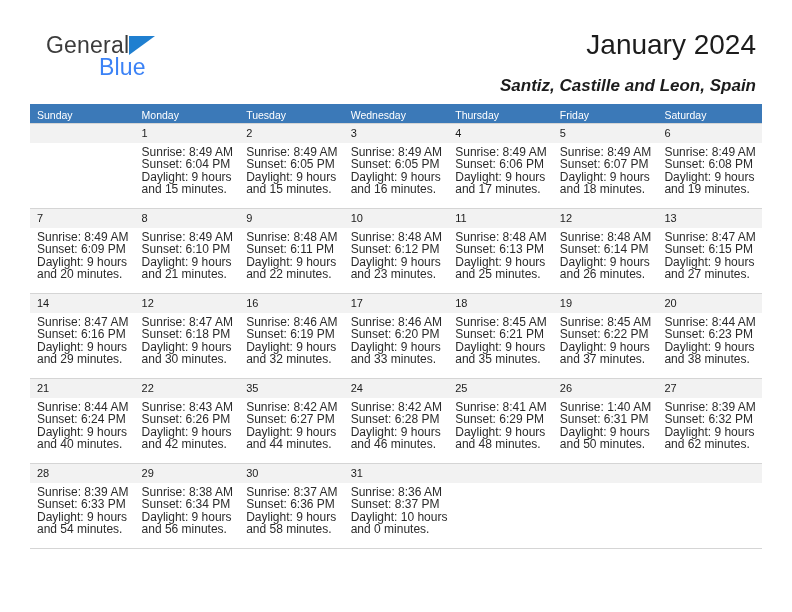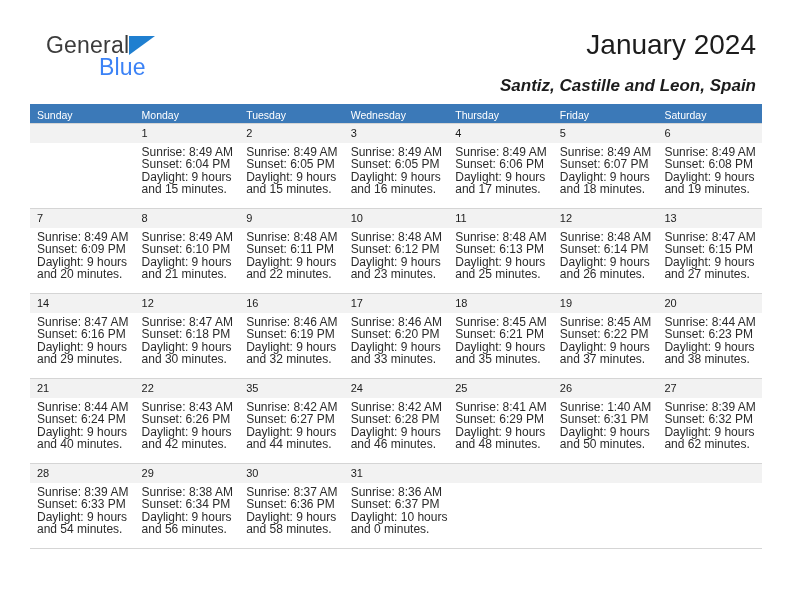--- a/index.html
+++ b/index.html
@@ -526,21 +526,21 @@
                 <div>Daylight: 9 hours</div>
                 <div>and 58 minutes.</div>
               </div>
             </div>
           </td>
           <td>
             <div class="cell">
               <span class="daynum">31</span>
               <div class="info">
                 <div>Sunrise: 8:36 AM</div>
-                <div>Sunset: 6:37 PM</div>
+                <div>Sunset: 8:37 PM</div>
                 <div>Daylight: 10 hours</div>
                 <div>and 0 minutes.</div>
               </div>
             </div>
           </td>
           <td>
             <div class="cell empty">
               <span class="daynum"></span>
               <div class="info">
                 <div></div>

